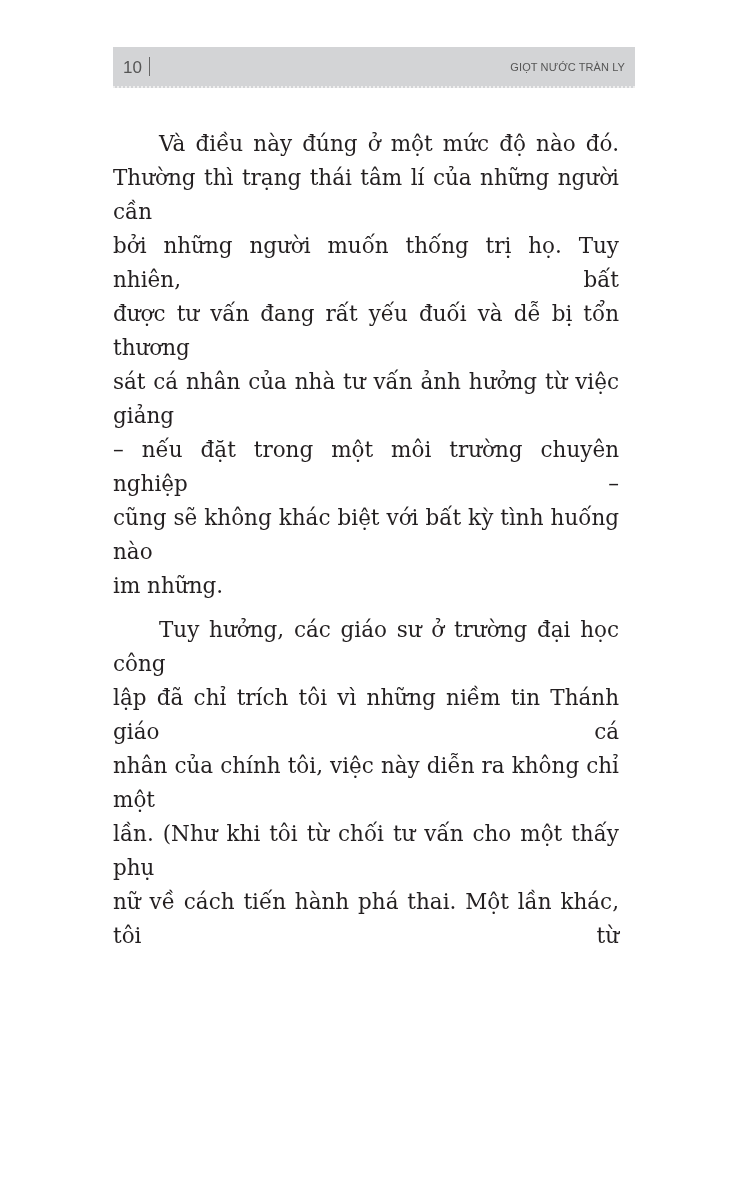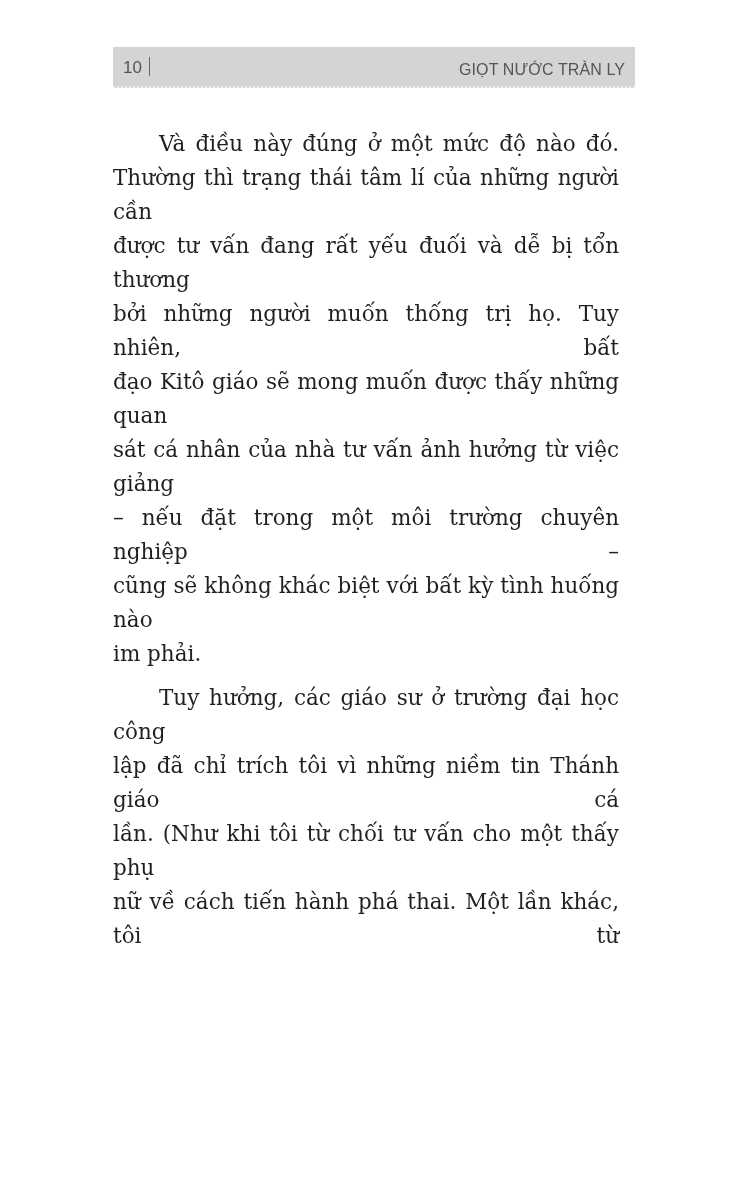--- a/index.html
+++ b/index.html
@@ -12,21 +12,21 @@
   }
   .page-num {
     position: absolute; left: 10px; top: 11px;
     font-family: "Liberation Sans", sans-serif; font-size: 17px; color: #555555;
   }
   .sep {
     position: absolute; left: 36px; top: 10px; width: 1px; height: 19px; background: #666666;
   }
   .running-title {
     position: absolute; right: 10px; top: 14px;
-    font-family: "Liberation Sans", sans-serif; font-size: 16px; color: #555555; letter-spacing: 0.1px;
+    font-family: "Liberation Sans", sans-serif; font-size: 11px; color: #555555; letter-spacing: 0.1px;
   }
   .body-text {
     position: absolute; left: 113px; top: 127px; width: 522px;
     font-family: "DejaVu Serif", serif; font-size: 21.5px; line-height: 34px;
     color: #231f20; text-align: justify;
   }
   .body-text p { margin: 0 16px 10px 0; text-indent: 46px; }
   .body-text p .line { display: block; text-align: justify; text-align-last: justify; }
   .body-text p .line.last { text-align-last: left; }
   .body-text p .line.first { text-indent: 46px; }
@@ -38,29 +38,29 @@
 <div class="header">
   <span class="page-num">10</span>
   <span class="sep"></span>
   <span class="running-title">GIỌT NƯỚC TRÀN LY</span>
 </div>
 
 <div class="body-text">
   <p>
     <span class="line first">Và điều này đúng ở một mức độ nào đó.</span>
     <span class="line">Thường thì trạng thái tâm lí của những người cần</span>
+    <span class="line">bởi những người muốn thống trị họ. Tuy nhiên, bất</span>
     <span class="line">được tư vấn đang rất yếu đuối và dễ bị tổn thương</span>
-    <span class="line">bởi những người muốn thống trị họ. Tuy nhiên, bất</span>
-    <span class="line">đạo Kitô giáo sẽ mong muốn được thấy những quan</span>
     <span class="line">sát cá nhân của nhà tư vấn ảnh hưởng từ việc giảng</span>
     <span class="line">– nếu đặt trong một môi trường chuyên nghiệp –</span>
     <span class="line">cũng sẽ không khác biệt với bất kỳ tình huống nào</span>
-    <span class="line last">im phải.</span>
+    <span class="line last">im những.</span>
   </p>
   <p>
     <span class="line first">Tuy hưởng, các giáo sư ở trường đại học công</span>
     <span class="line">lập đã chỉ trích tôi vì những niềm tin Thánh giáo cá</span>
+    <span class="line">nhân của chính tôi, việc này diễn ra không chỉ một</span>
     <span class="line">lần. (Như khi tôi từ chối tư vấn cho một thấy phụ</span>
     <span class="line">nữ về cách tiến hành phá thai. Một lần khác, tôi từ</span>
 
   </p>
 
 </div>
 
 </body></html>

